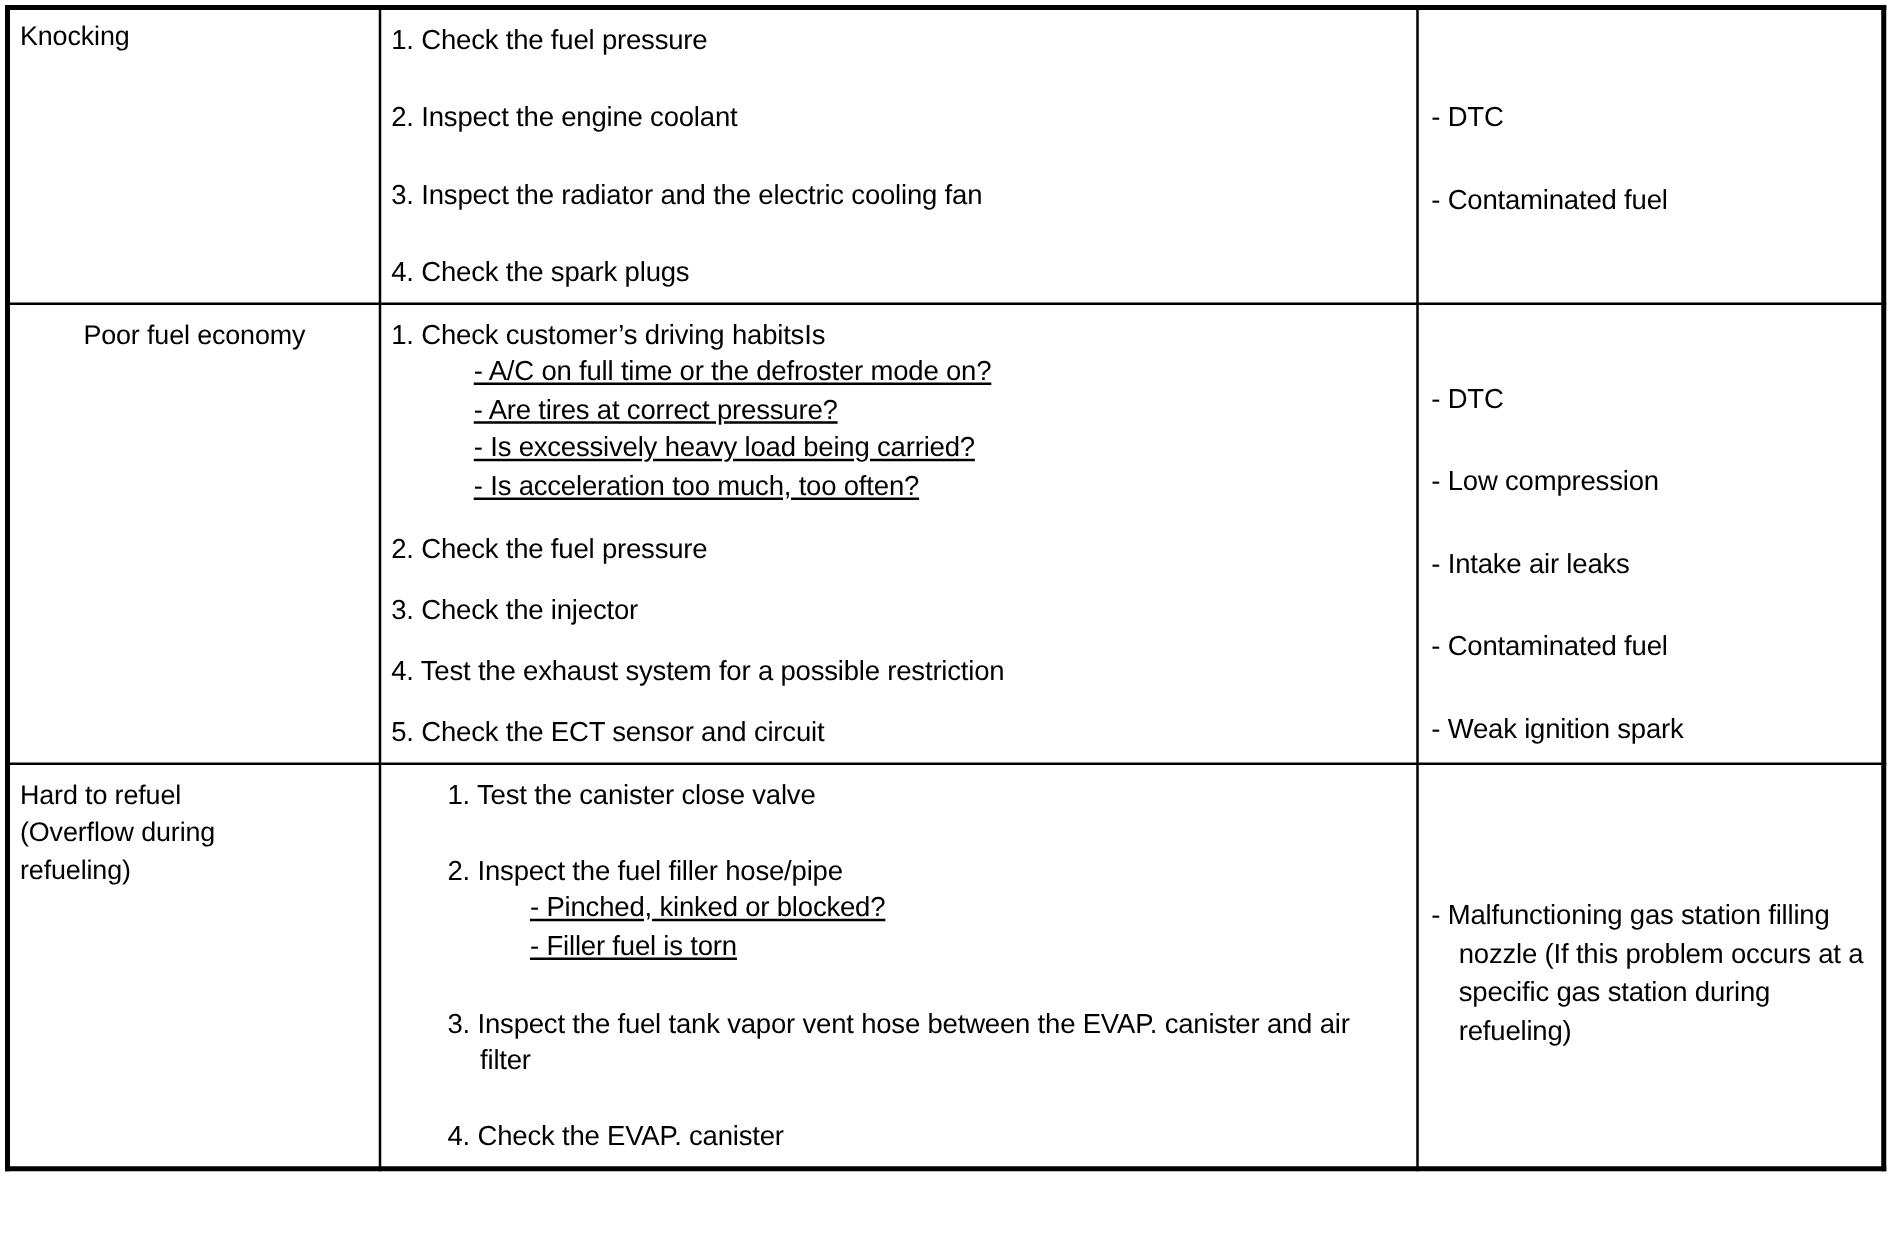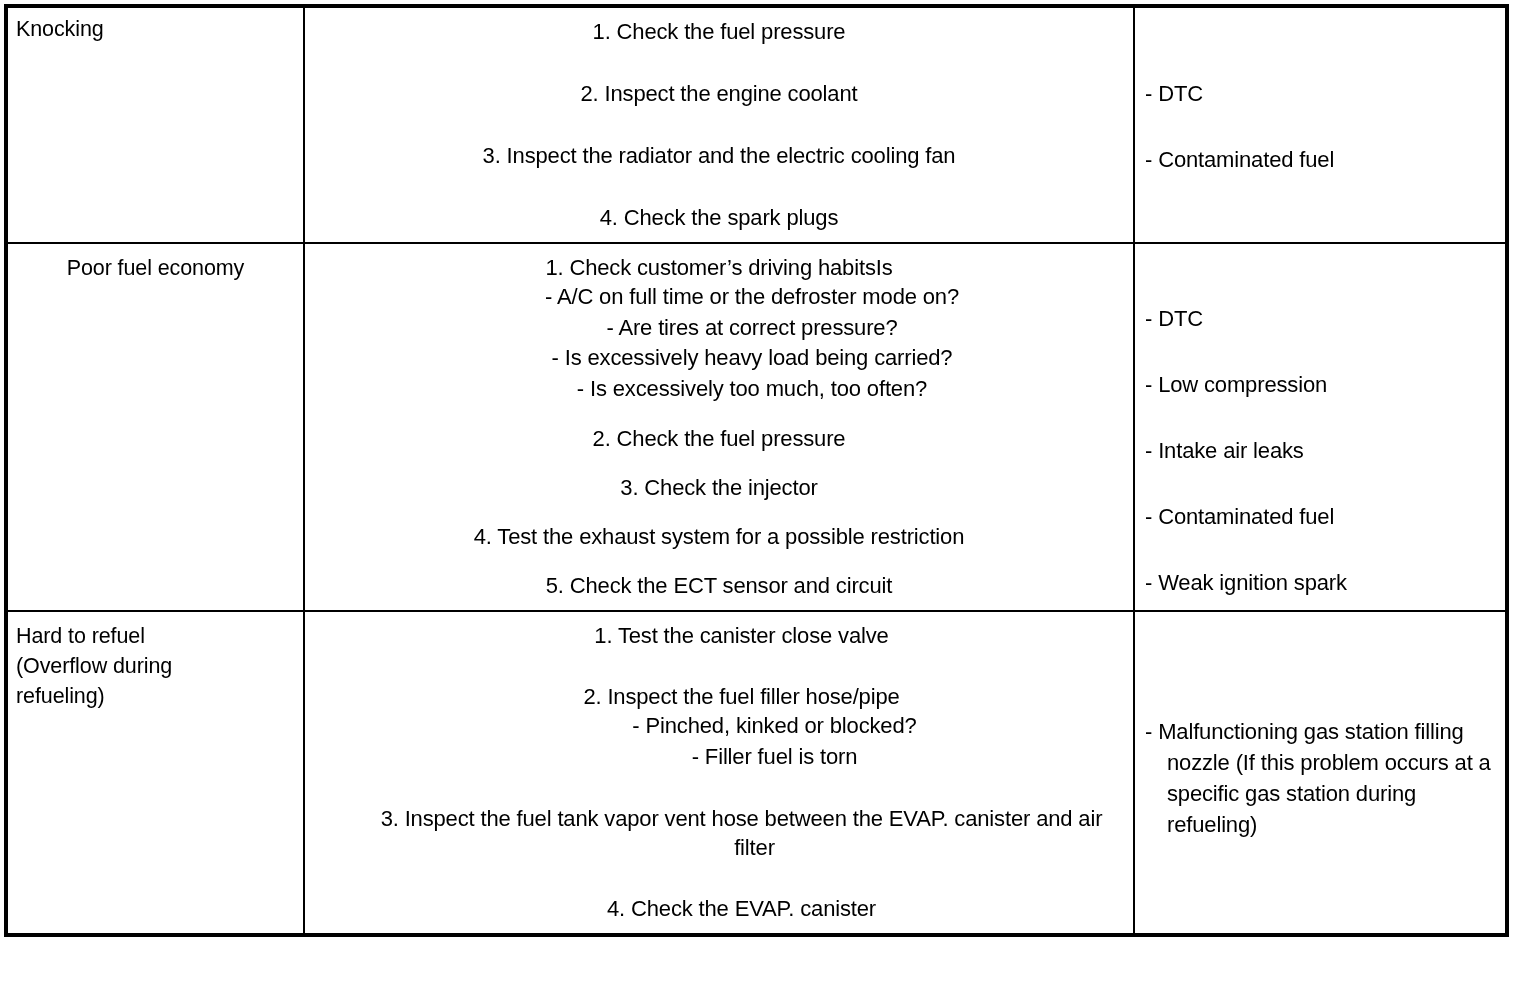--- a/index.html
+++ b/index.html
@@ -68,30 +68,30 @@
     padding: 0;
     list-style: none;
   }
   .step {
     font-size: 22px;
     line-height: 29px;
     letter-spacing: -0.15px;
     padding-left: 26px;
     text-indent: -26px;
     margin: 0;
-    text-align: center;
   }
   .step + .step {
     margin-top: 33px;
   }
   .sub-list {
     margin: 0;
     padding: 0;
     list-style: none;
     text-indent: 0;
+    text-decoration: underline;
   }
   .sub-item {
     font-size: 22px;
     line-height: 30.5px;
     letter-spacing: -0.15px;
     padding-left: 66px;
     text-indent: -26px;
     margin: 0;
   }
 
@@ -179,21 +179,21 @@
         </td>
         <td>
           <div class="cell-inner steps">
             <ul class="step-list">
               <li class="step">
                 <span>1. Check customer’s driving habitsIs</span>
                 <ul class="sub-list">
                   <li class="sub-item">- A/C on full time or the defroster mode on?</li>
                   <li class="sub-item">- Are tires at correct pressure?</li>
                   <li class="sub-item">- Is excessively heavy load being carried?</li>
-                  <li class="sub-item">- Is excessively too much, too often?</li>
+                  <li class="sub-item">- Is acceleration too much, too often?</li>
                 </ul>
               </li>
               <li class="step">2. Check the fuel pressure</li>
               <li class="step">3. Check the injector</li>
               <li class="step">4. Test the exhaust system for a possible restriction</li>
               <li class="step">5. Check the ECT sensor and circuit</li>
             </ul>
           </div>
         </td>
         <td>

